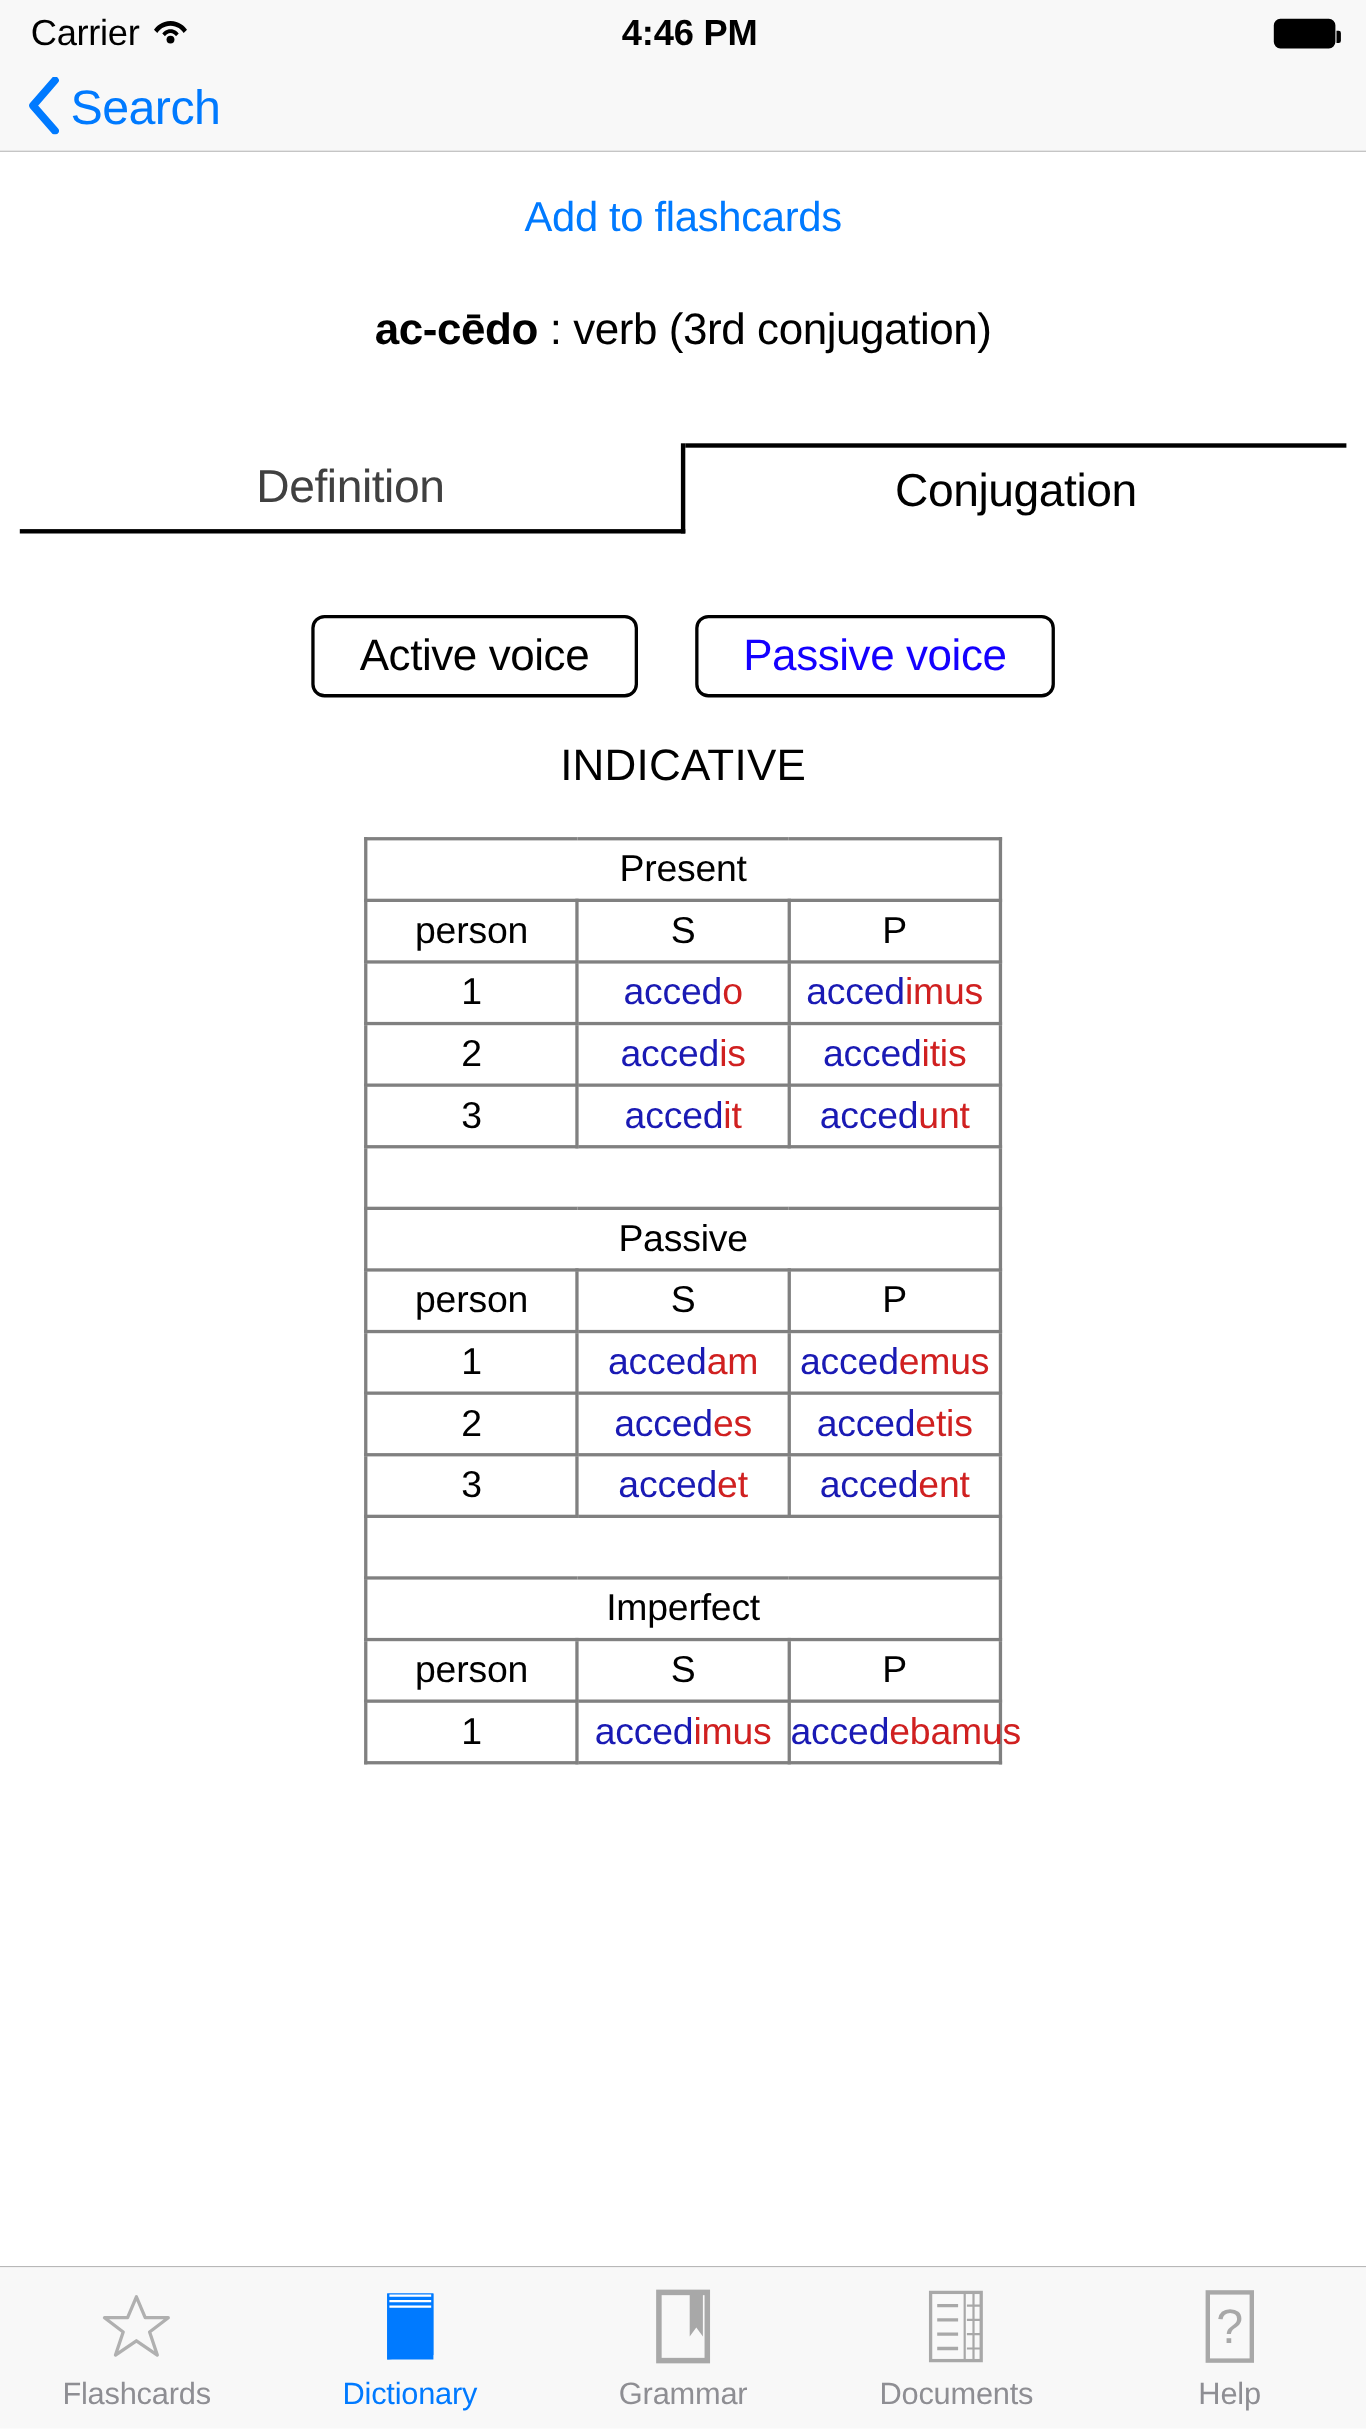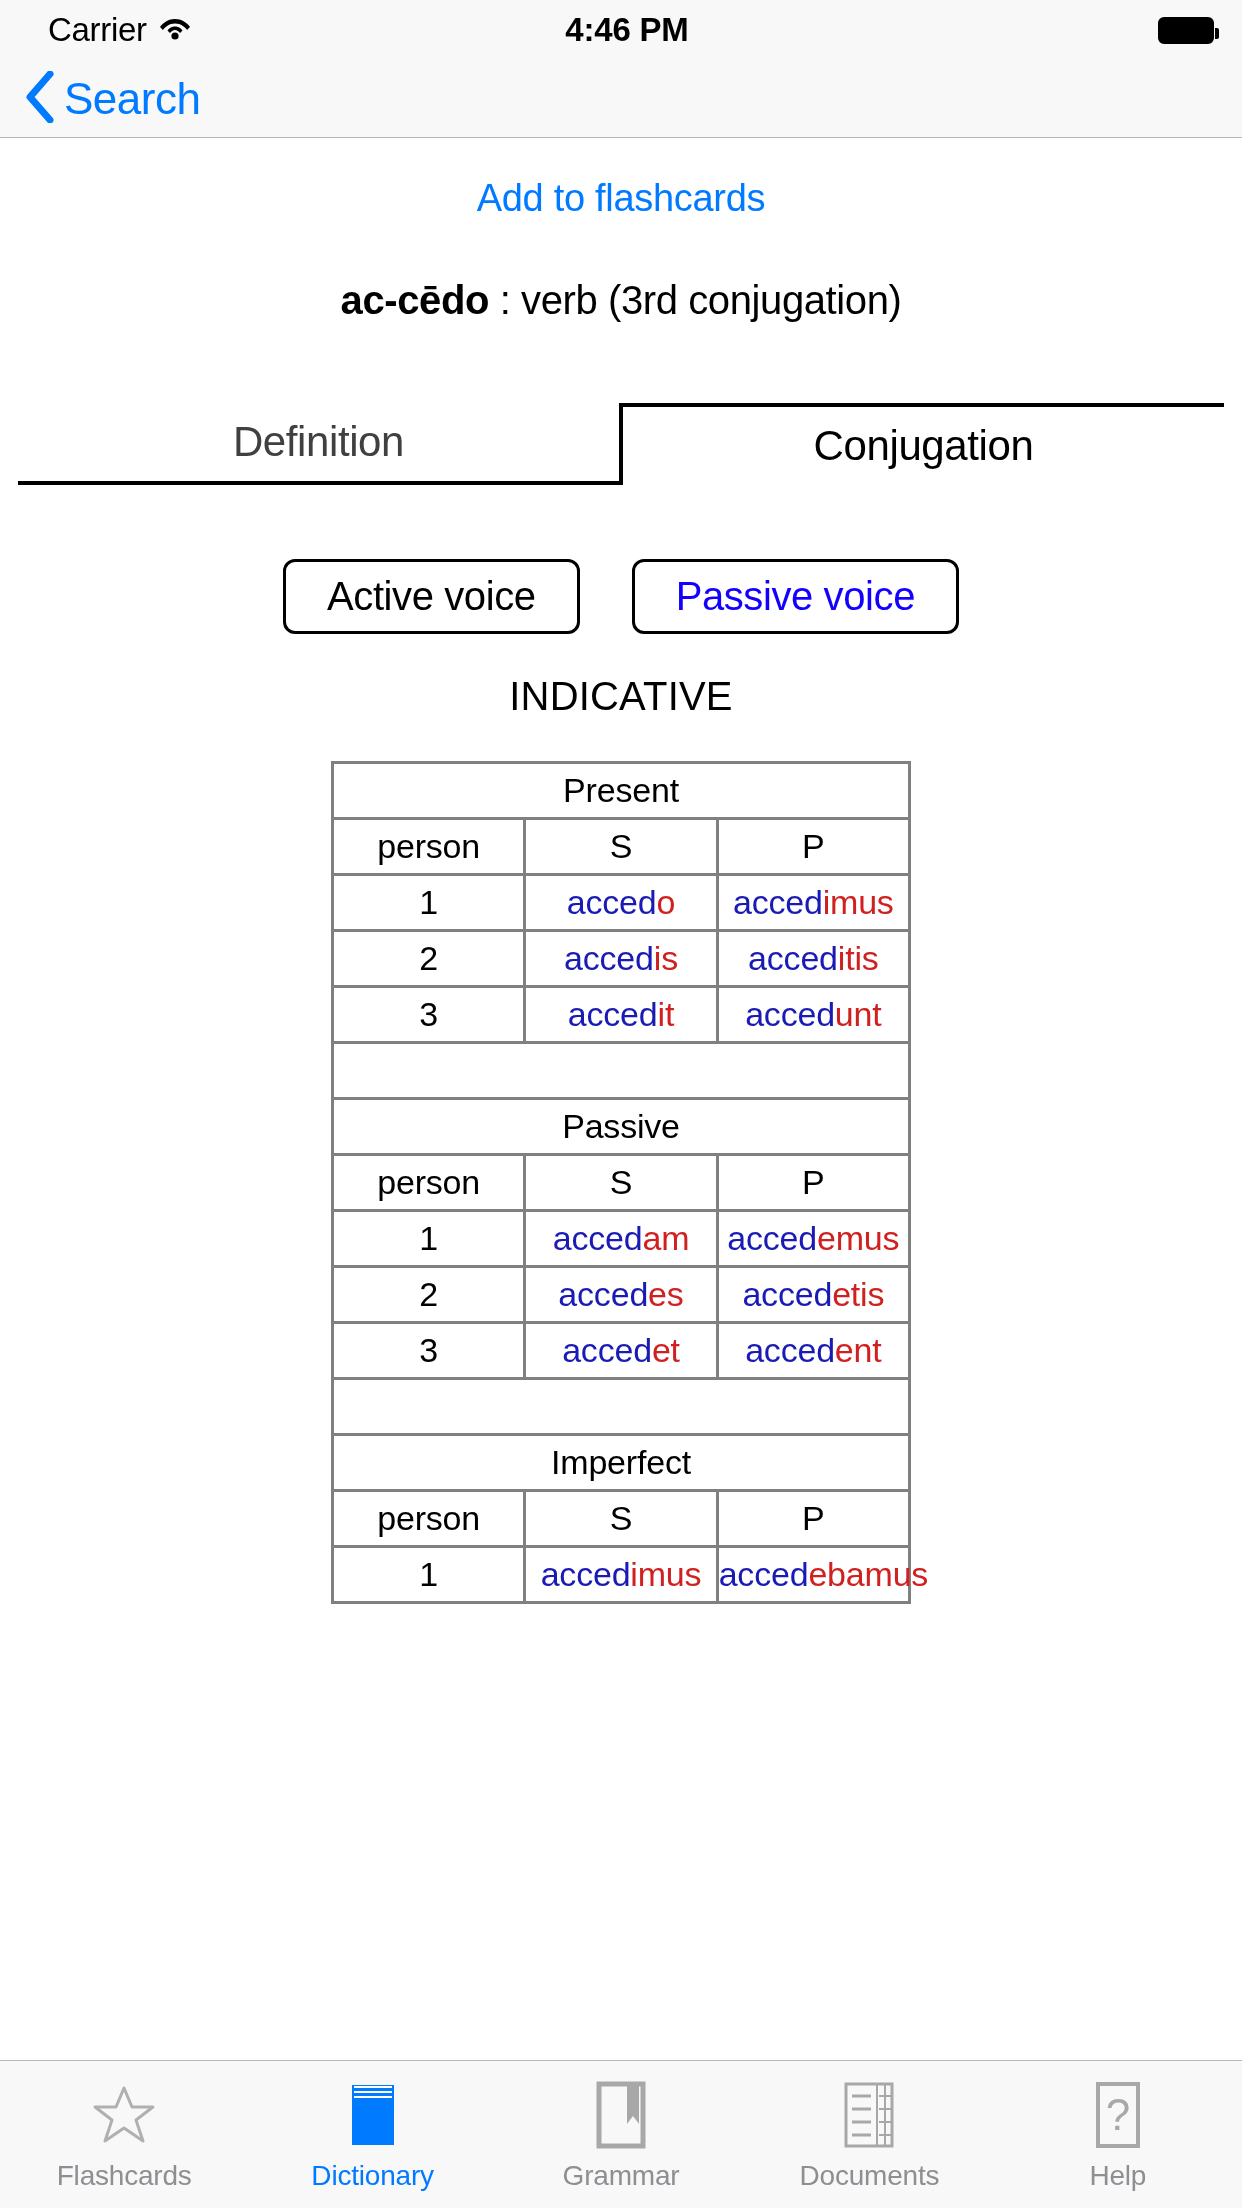--- a/index.html
+++ b/index.html
@@ -22,21 +22,20 @@
     display: flex;
     align-items: center;
     position: relative;
     padding: 0 28px;
     box-sizing: border-box;
   }
   .status-left {
     display: flex;
     align-items: center;
     gap: 12px;
-    margin-left: 20px;
   }
   .carrier-text {
     font-size: 33px;
     color: #000;
     letter-spacing: -0.3px;
   }
   .wifi-icon { display:block; }
   .status-time {
     position: absolute;
     left: 12px; right: 0;

